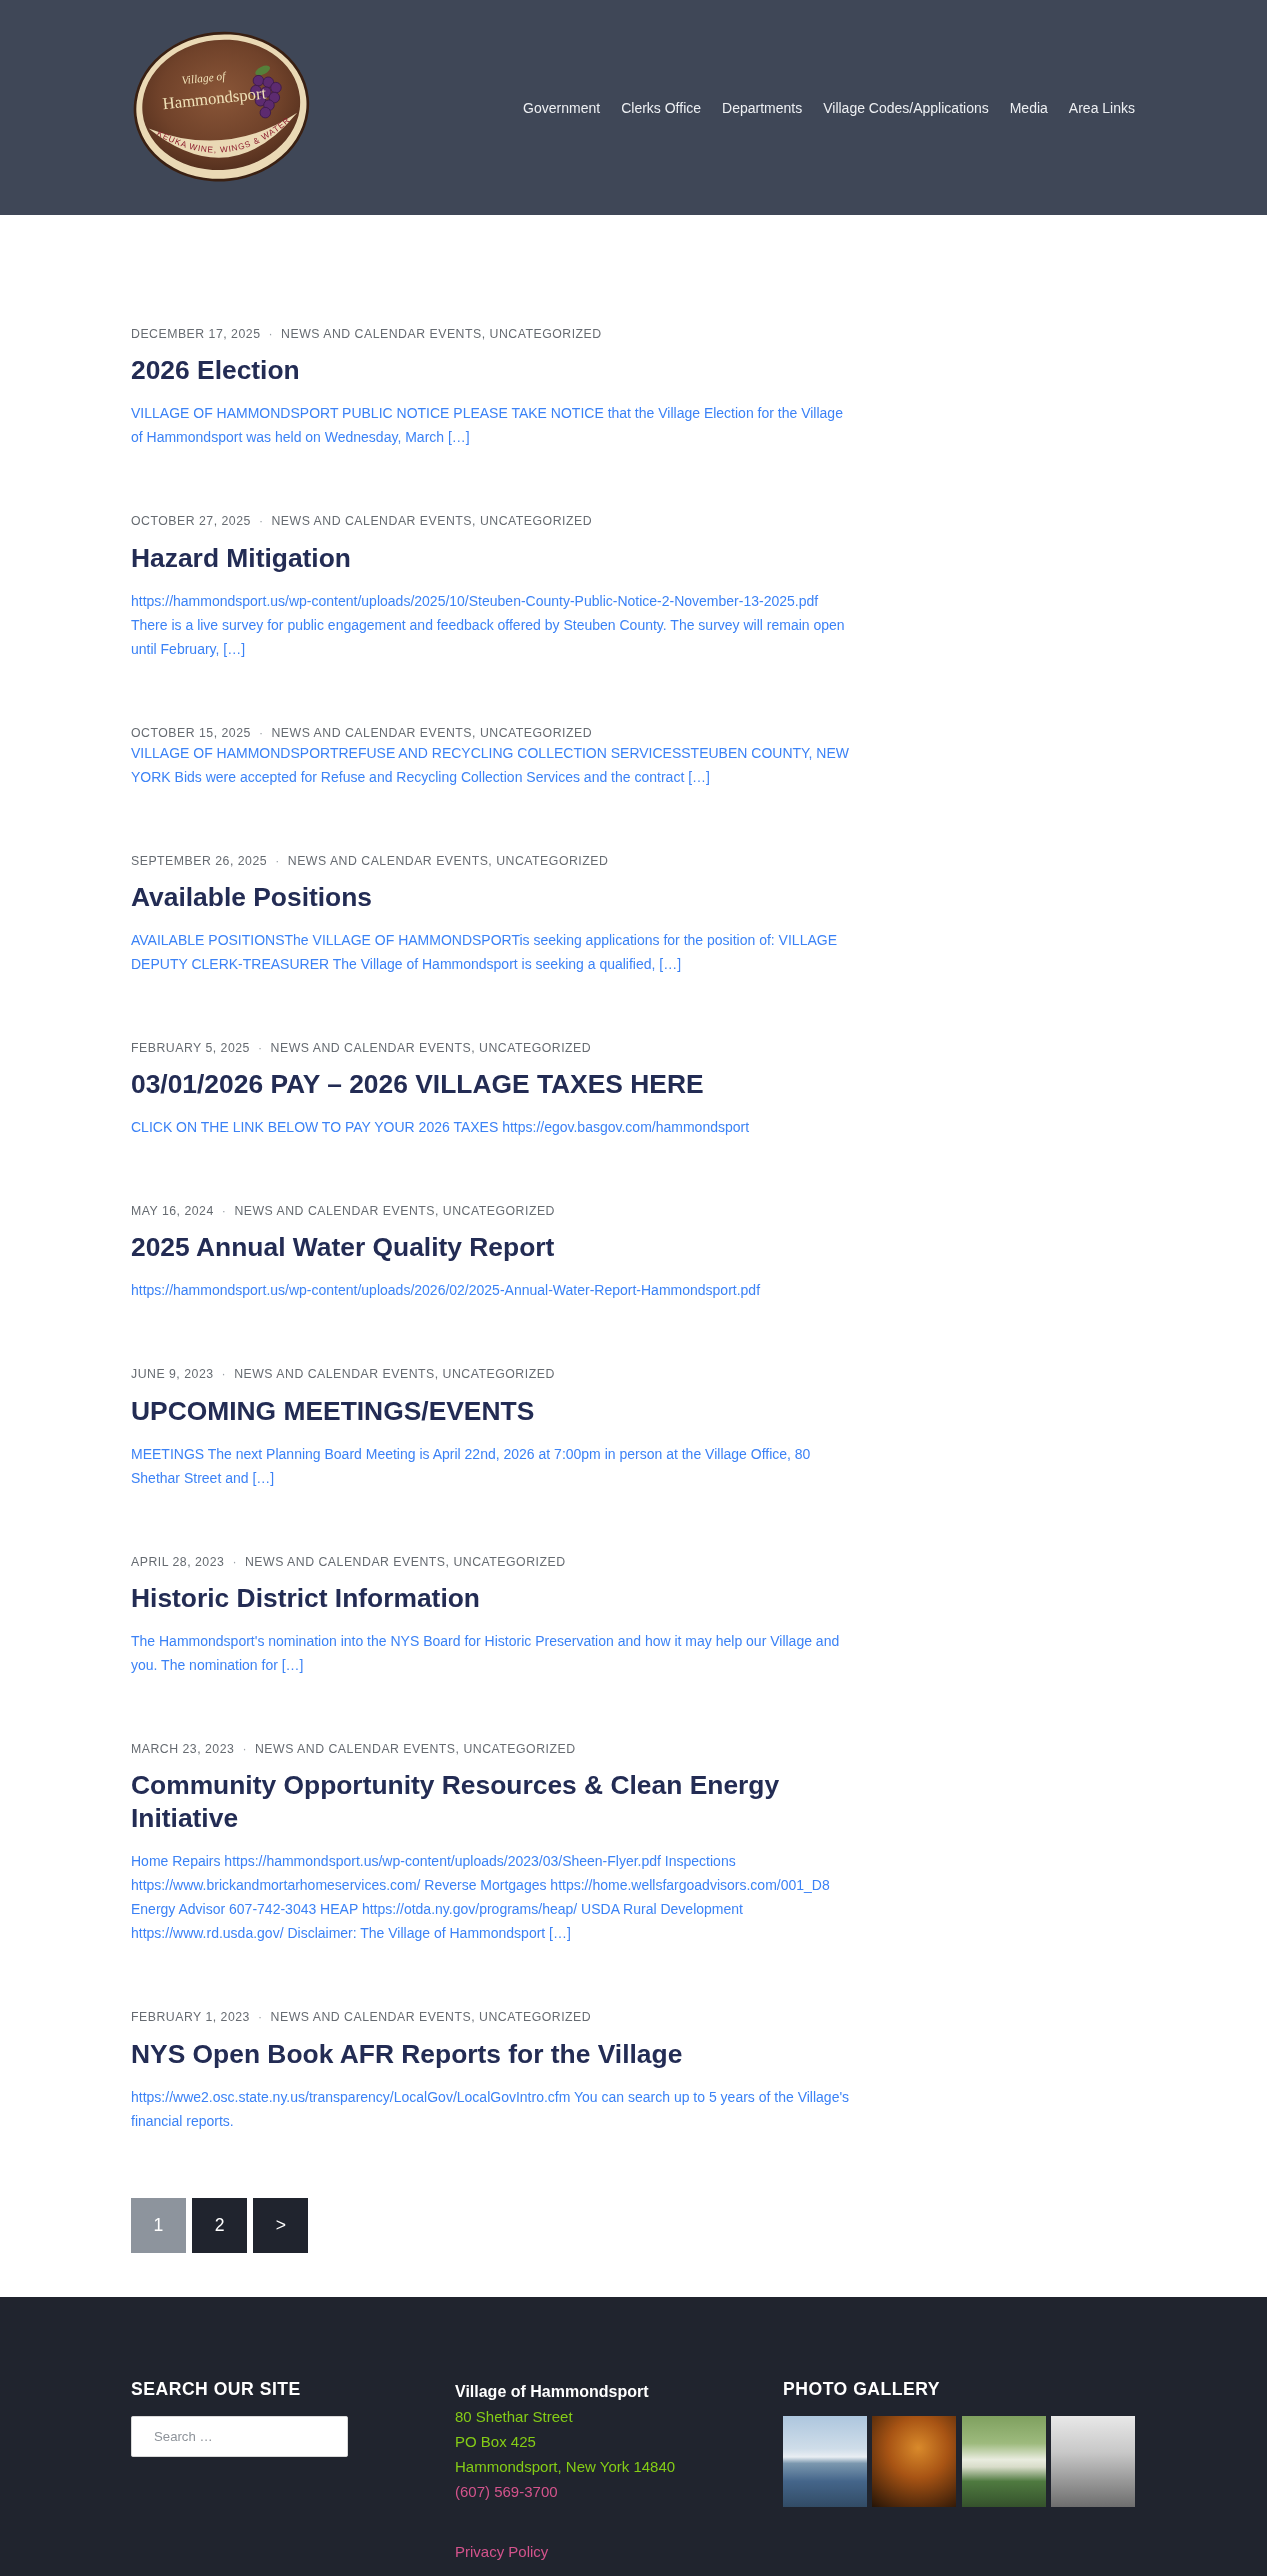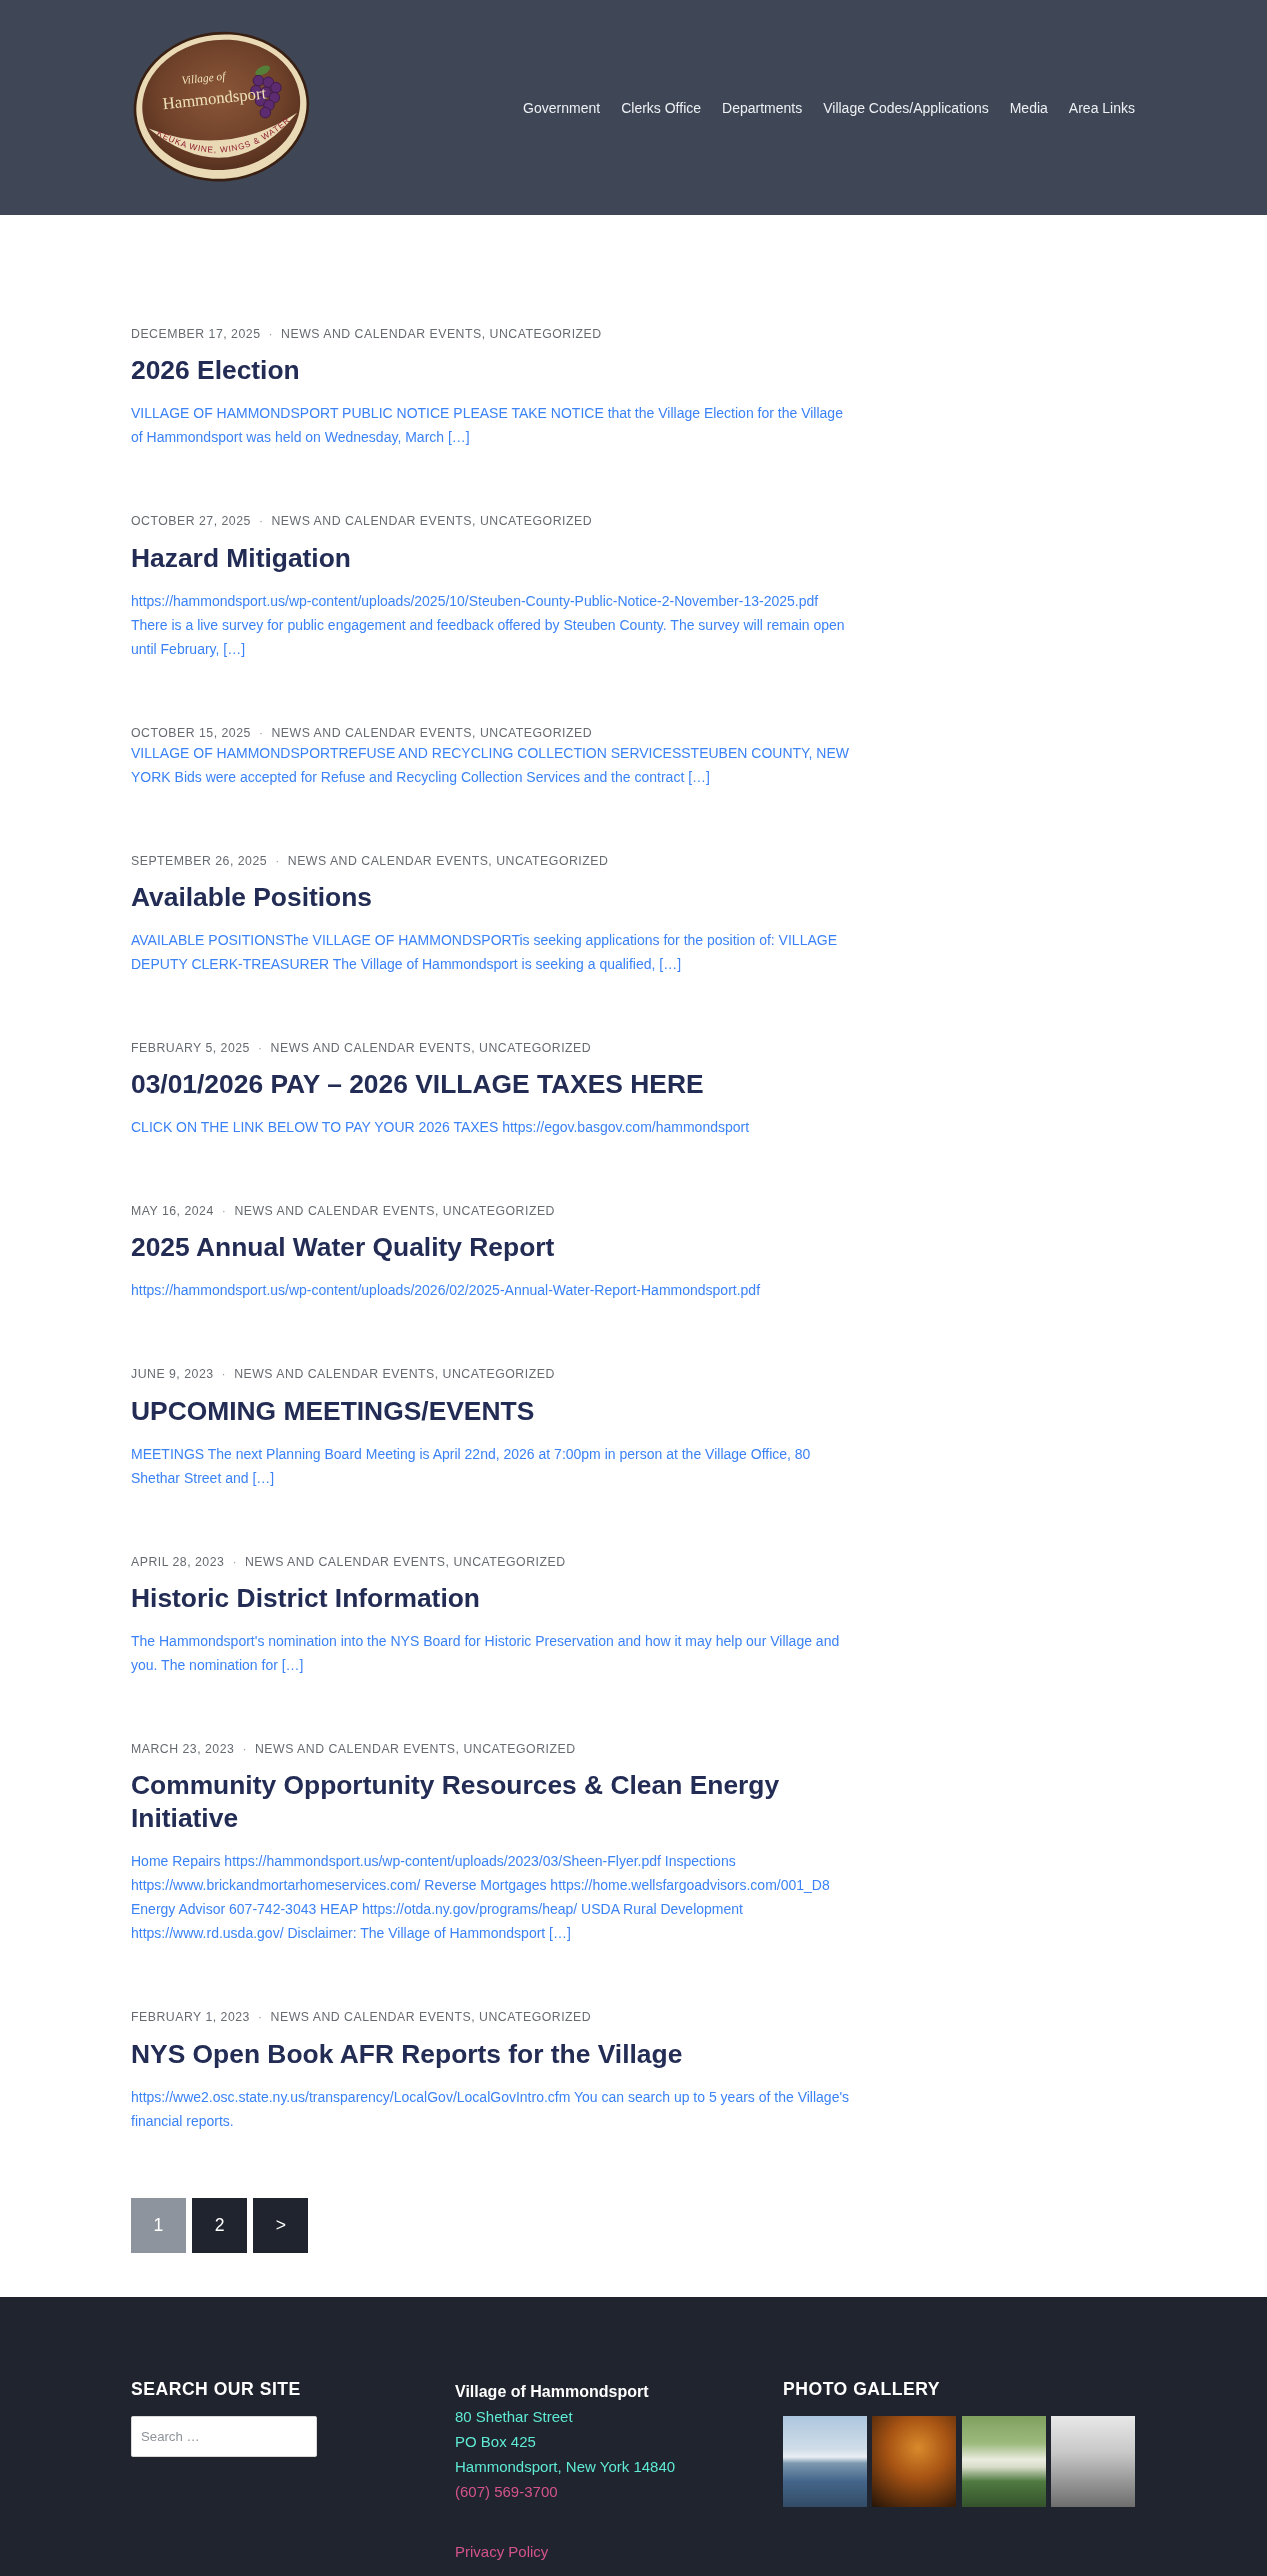--- a/index.html
+++ b/index.html
@@ -58,27 +58,27 @@
     color:#dfe2e6; flex:1 0 auto; padding:82px 0 17.6px;
   }
   .footer-inner { width:1004px; margin-left:131px; display:flex; }
   .f-col-search { width:324px; }
   .f-col-contact { width:328px; }
   .f-col-gallery { flex:1; }
   .f-heading {
     font-size:17.6px; font-weight:700; color:#fff; letter-spacing:0.5px; text-transform:uppercase;
   }
   .search-input {
-    margin-top:16px; width:186px; height:41px; border:0.9px solid #d9d9d9; border-radius:1.8px;
-    background:#fff; padding:0 9px; font-size:13.2px; color:#444;
+    margin-top:16px; width:217px; height:41px; border:0.9px solid #d9d9d9; border-radius:1.8px;
+    background:#fff; padding:0 22px; font-size:13.2px; color:#444;
     font-family:"Liberation Sans", sans-serif;
   }
   .search-input::placeholder { color:#8e939a; }
   .contact-name { font-size:16px; font-weight:700; color:#fff; line-height:25px; }
-  .contact-line { font-size:15px; line-height:25px; color:#5eead4; }
+  .contact-line { font-size:15px; line-height:25px; color:#84cc16; }
   .phone-link {
     display:block; font-size:15px; line-height:25px;
     color:var(--accent-pink,#d4538c); text-decoration:none; cursor:pointer;
   }
   .privacy-link {
     display:inline-block; margin-top:35px; font-size:15px; line-height:25px;
     color:var(--accent-pink,#d4538c); text-decoration:none; cursor:pointer;
   }
   .gallery-row { margin-top:16px; display:flex; gap:5.3px; }
   .thumb { width:84px; height:91px; display:block; cursor:pointer; }

